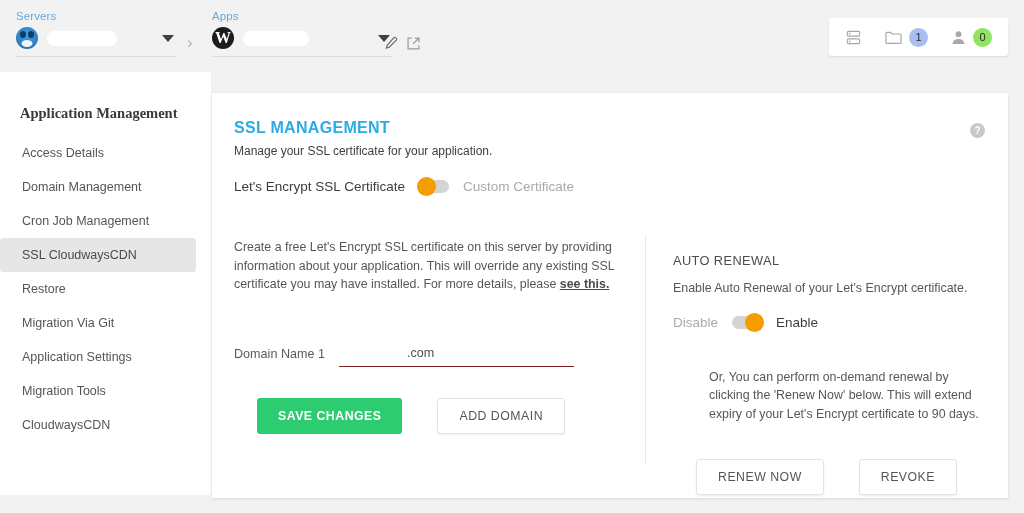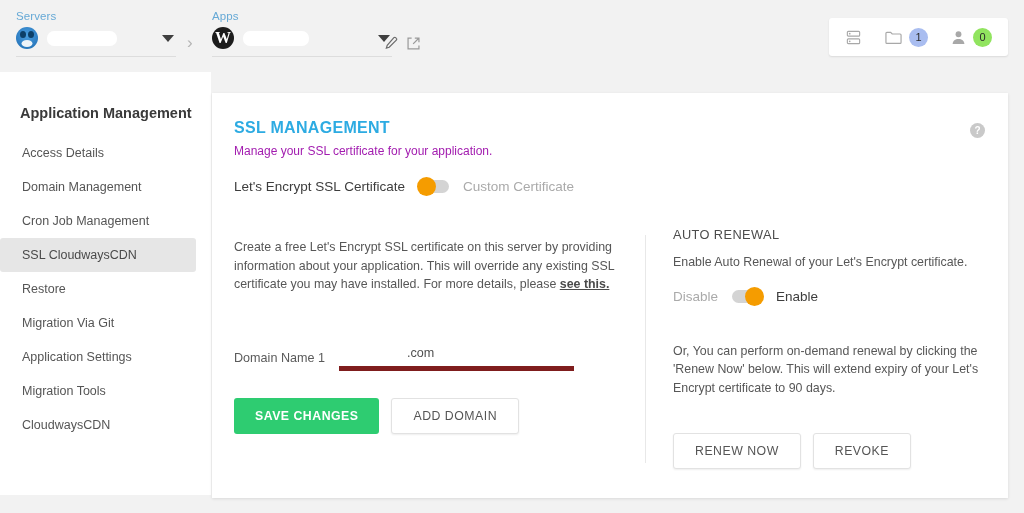--- a/index.html
+++ b/index.html
@@ -78,21 +78,21 @@
   .badge-blue { background: #a9bdf0; }
   .badge-green { background: #91e45f; }
 
   
   .sidebar {
     position: absolute; left: 0; top: 72px; width: 211px; height: 423px;
     background: #ffffff;
   }
   .sb-title {
     font-size: 14.5px; font-weight: bold; color: #3a3a3a;
-    padding: 32px 0 0 20px; line-height: 18px;
+    padding: 32px 0 0 20px; line-height: 18px; font-family: Liberation Serif, serif;
   }
   .sb-list { margin-top: 14px; }
   .sb-item {
     height: 34px; display: flex; align-items: center; font-size: 12.5px;
     color: #555555; padding-left: 22px; margin: 0 15px 0 0;
     border-radius: 3px; cursor: pointer;
   }
   .sb-item.active { background: #e6e6e6; color: #4a4a4a; }
 
   
@@ -104,21 +104,21 @@
     position: absolute; right: 23px; top: 30px; width: 15px; height: 15px;
     border-radius: 50%; background: #c9c9c9; color: #ffffff; font-size: 10px;
     display: flex; align-items: center; justify-content: center;
     font-weight: bold; cursor: pointer;
   }
   .card-title {
     position: absolute; left: 22px; top: 26px; font-size: 16px; font-weight: bold;
     color: #2dabe2; letter-spacing: .3px;
   }
   .card-sub {
-    position: absolute; left: 22px; top: 51px; font-size: 12px; color: #a21caf;
+    position: absolute; left: 22px; top: 51px; font-size: 12px; color: #404040;
   }
 
   
   .cert-toggle-row {
     position: absolute; left: 22px; top: 86px; display: flex; align-items: center;
   }
   .lbl-on { font-size: 13.5px; color: #3d3d3d; }
   .lbl-off { font-size: 13.5px; color: #aaaaaa; }
   .switch {
     width: 30px; height: 13px; background: #d4d4d4; border-radius: 7px;
@@ -130,60 +130,61 @@
   }
   .knob.left { left: -2px; }
   .knob.right { right: -2px; }
 
   
   .col-left { position: absolute; left: 22px; top: 145px; width: 400px; }
   .divider {
     position: absolute; left: 433px; top: 142px; width: 1px; height: 228px;
     background: #e8e8e8;
   }
-  .col-right { position: absolute; left: 461px; top: 134px; width: 310px; }
+  .col-right { position: absolute; left: 461px; top: 160px; width: 310px; }
 
   .body-text { font-size: 12.4px; color: #575757; line-height: 18.5px; }
   .link-inline {
     color: #4a4a4a; font-weight: bold; text-decoration: underline; cursor: pointer;
   }
 
   .field-row {
     position: absolute; left: 22px; top: 253px; width: 340px;
     display: flex; align-items: flex-end;
   }
   .field-label { font-size: 12.6px; color: #5a5a5a; padding-bottom: 6px; }
   .field-input {
-    flex: 1; margin-left: 14px; border-bottom: 5px solid #7f1d1d;
+    flex: 1; margin-left: 14px; border-bottom: 1px solid #7f1d1d;
     padding-bottom: 6px; font-size: 12.6px; color: #4f4f4f;
     display: flex; align-items: flex-end;
   }
   .field-redact {
     display: inline-block; width: 68px; height: 14px; background: #ffffff;
   }
 
   .btn-row { position: absolute; left: 22px; top: 305px; display: flex; gap: 12px; }
   .btn {
     height: 36px; padding: 0 21px; font-size: 12.3px; letter-spacing: .5px;
     display: flex; align-items: center; justify-content: center; cursor: pointer;
     border-radius: 3px;
+    margin-left: 23px;
   }
   .btn-green {
     background: #2ecc71; color: #ffffff; font-weight: bold; border: none;
   }
   .btn-white {
     background: #ffffff; color: #555555; border: 1px solid #e2e2e2;
     box-shadow: 0 1px 2px rgba(0,0,0,.07);
   }
 
   .section-head {
     font-size: 12.8px; color: #4c4c4c; letter-spacing: .4px; margin-bottom: 11px;
   }
   .renew-toggle-row { display: flex; align-items: center; margin-top: 17px; }
-  .right-para { margin-top: 38px; }
+  .right-para { margin-top: 38px; margin-left: 36px; }
   .right-btn-row { display: flex; gap: 12px; margin-top: 36px; }
 </style>
 </head>
 <body>
 
 <div id="app">
 
   <div class="topbar">
 
     <div class="selector" style="left:16px; width:160px;">

